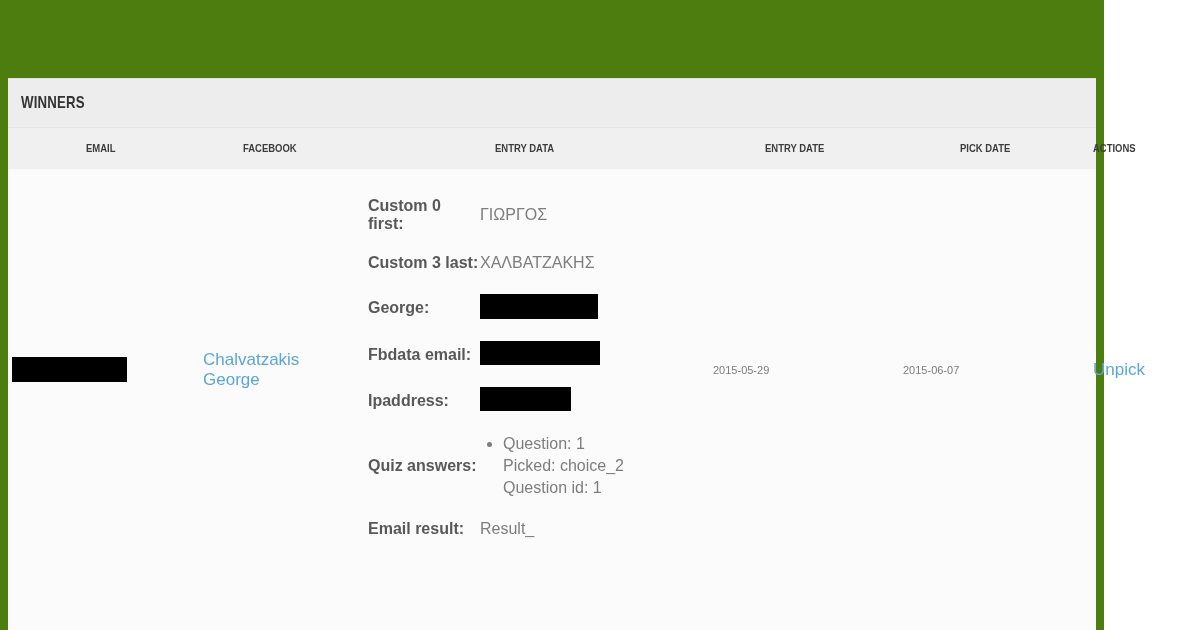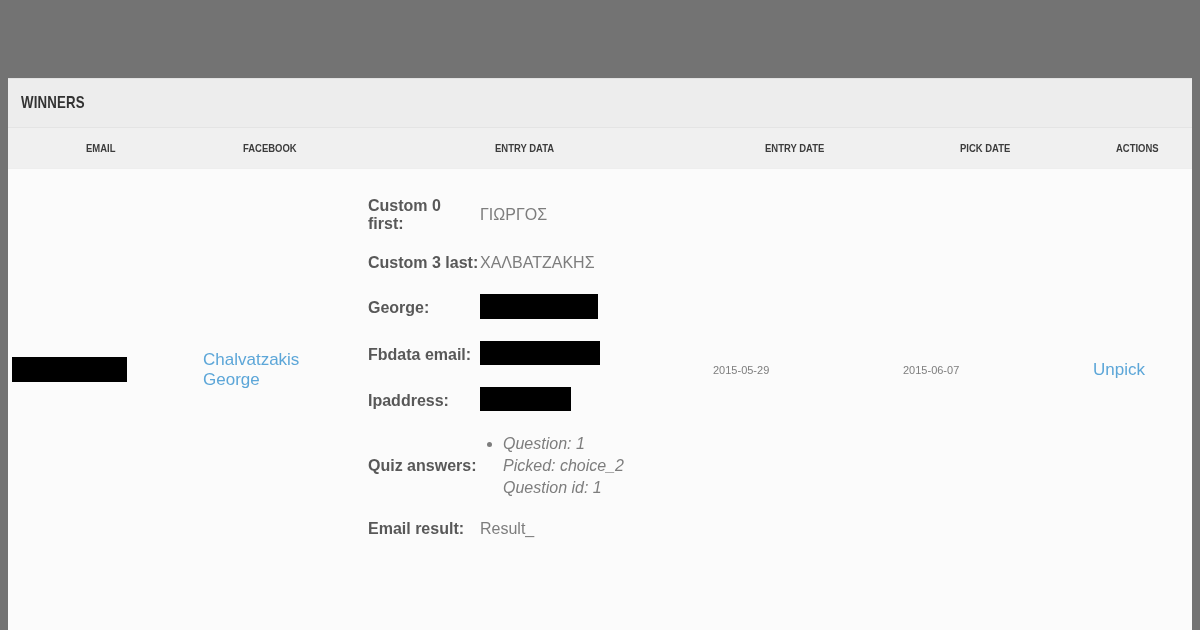--- a/index.html
+++ b/index.html
@@ -13,21 +13,21 @@
     --header-text:#3c3c3c;
   }
   *{box-sizing:border-box;}
   html,body{margin:0;padding:0;}
   body{
     width:1200px;height:630px;
     background:#ffffff;
     font-family:"Liberation Sans", sans-serif;
     overflow:hidden;
   }
-  .page{position:relative;width:1200px;height:630px;background:#737373;}
+  .page{position:relative;width:1104px;height:630px;background:#4d7c0f;}
   .panel{
     position:absolute;left:8px;right:8px;top:78px;bottom:0;
     background:var(--body-bg);
     border-top:1px solid #e2e2e2;
   }
   .panel-title-bar{
     height:49px;
     background:var(--title-bar-bg);
     display:flex;align-items:center;
     padding:0 13px;
@@ -95,21 +95,21 @@
   }
   .ed-value{
     font-size:16px;color:var(--value-color);
   }
   .ed-value ul{
     margin:0;
     padding-left:23px;
     list-style:disc;
   }
   .ed-value ul li{line-height:22px;color:var(--value-color);}
-  .ed-value ul li div{white-space:nowrap;font-style:italic;}
+  .ed-value ul li div{white-space:nowrap;}
 </style>
 </head>
 <body>
 
 <div class="page">
   <section class="panel">
 
     <header class="panel-title-bar">
       <h1 class="panel-title">
         <span class="condensed">WINNERS</span>

